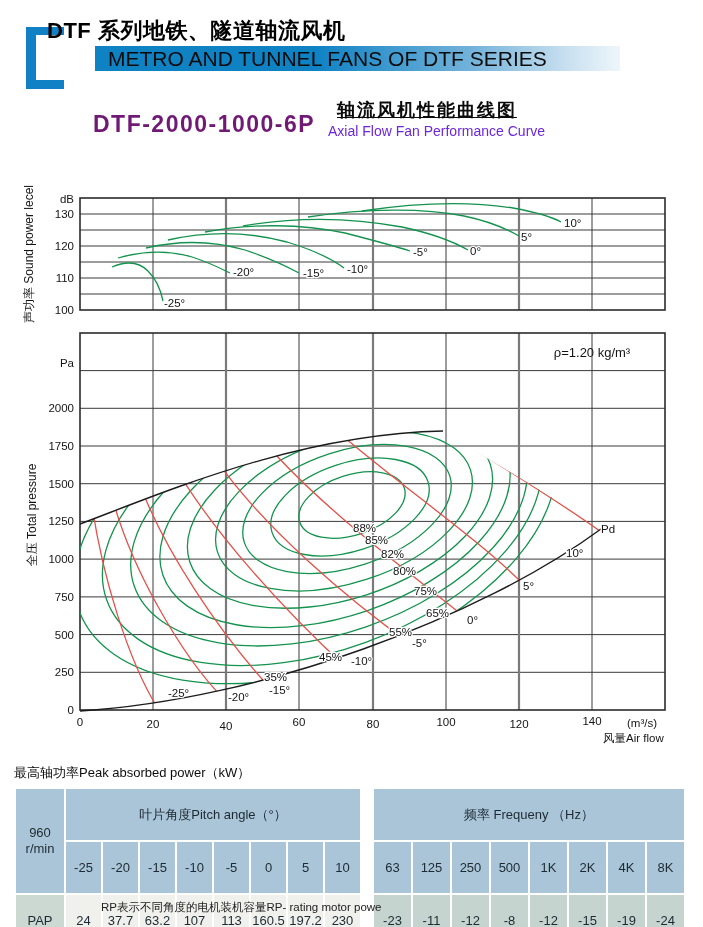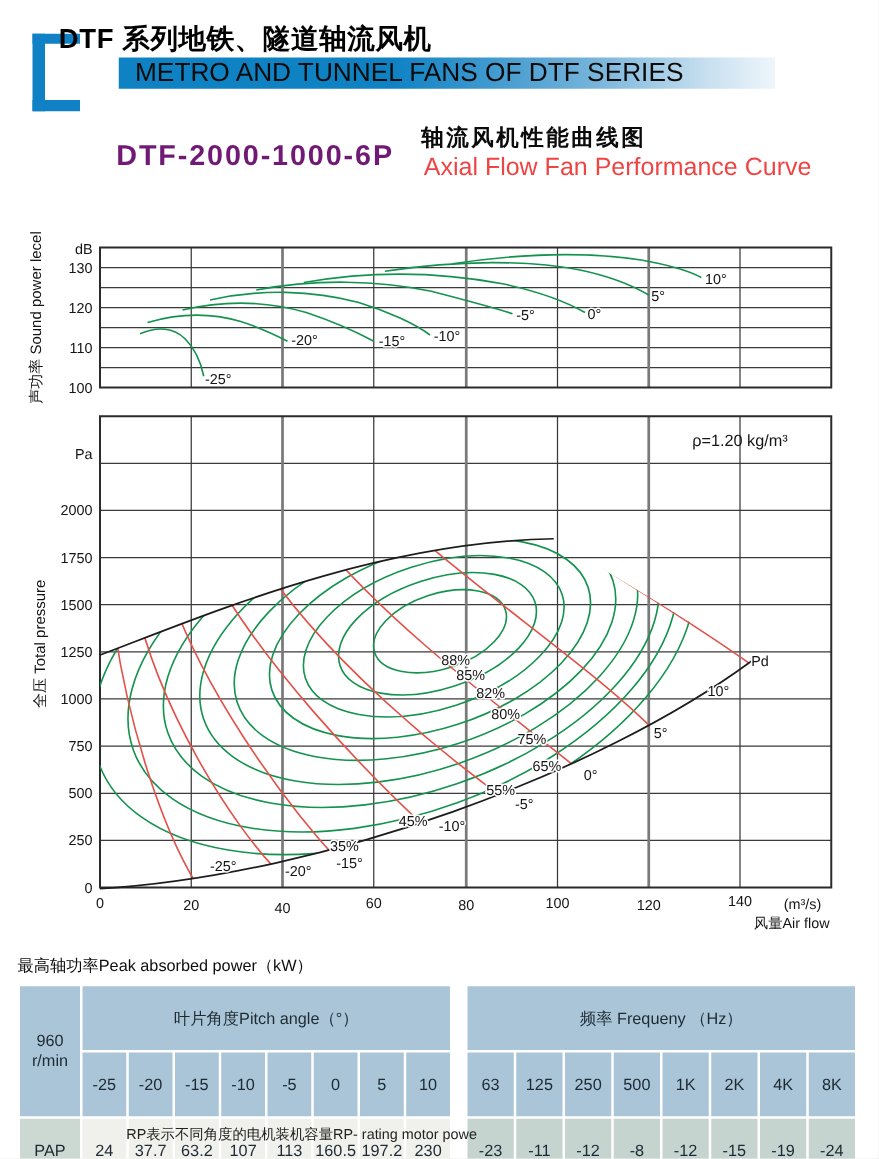--- a/index.html
+++ b/index.html
@@ -10,22 +10,22 @@
            border-left:10px solid #1181c5;border-top:8px solid #1181c5;border-bottom:9px solid #1181c5;}
   .brand-title{position:absolute;left:47px;top:16px;font-size:22px;font-weight:bold;color:#000;
                letter-spacing:.5px;white-space:nowrap;}
   .brand-bar{position:absolute;left:47px;top:46px;width:512px;height:25px;line-height:25px;
              background:linear-gradient(to right,#0f82c4 0%,#0f82c4 42%,#74b3da 72%,#c9e0f0 90%,#eef6fb 100%);
              font-size:21px;color:#0b0b0b;padding-left:13px;white-space:nowrap;margin-left:48px;}
   
   .model-code{position:absolute;left:93px;top:111px;font-size:23px;font-weight:bold;color:#701a75;
               letter-spacing:1.5px;white-space:nowrap;}
   .model-cn{position:absolute;left:337px;top:98px;font-size:18px;font-weight:bold;color:#0b0b0b;
-            letter-spacing:2px;white-space:nowrap;}
-  .model-en{position:absolute;left:339px;top:123px;font-size:20px;color:#ef4444;white-space:nowrap;}
+            letter-spacing:2px;white-space:nowrap;text-decoration:underline;}
+  .model-en{position:absolute;left:328px;top:123px;font-size:14px;color:#6d28d9;white-space:nowrap;}
   
   svg.charts{position:absolute;left:0;top:0;}
   svg text{font-family:"Liberation Sans",sans-serif;fill:#141414;}
   .tick{font-size:11.5px;}
   .axlab{font-size:12px;}
   .clab{font-size:11.5px;paint-order:stroke;stroke:#ffffff;stroke-width:2.5px;fill:#141414;}
   
   .caption-left{position:absolute;left:14px;top:764px;font-size:13px;color:#0d0d0d;white-space:nowrap;}
   .caption-right{position:absolute;right:14px;top:764px;font-size:13px;color:#0d0d0d;white-space:nowrap;}
   table.dtable{position:absolute;border-collapse:separate;border-spacing:2px;}

